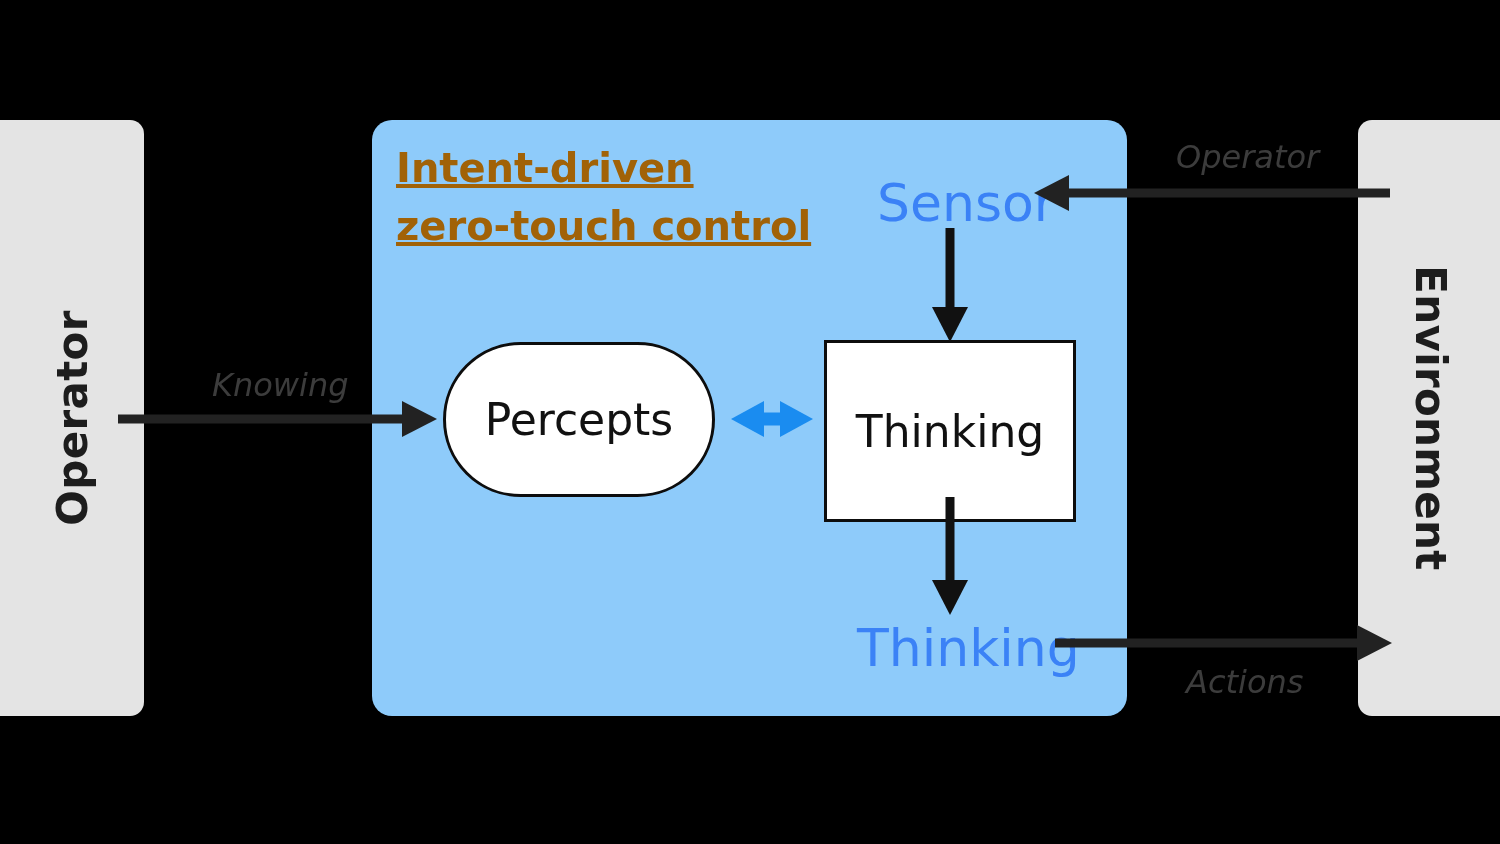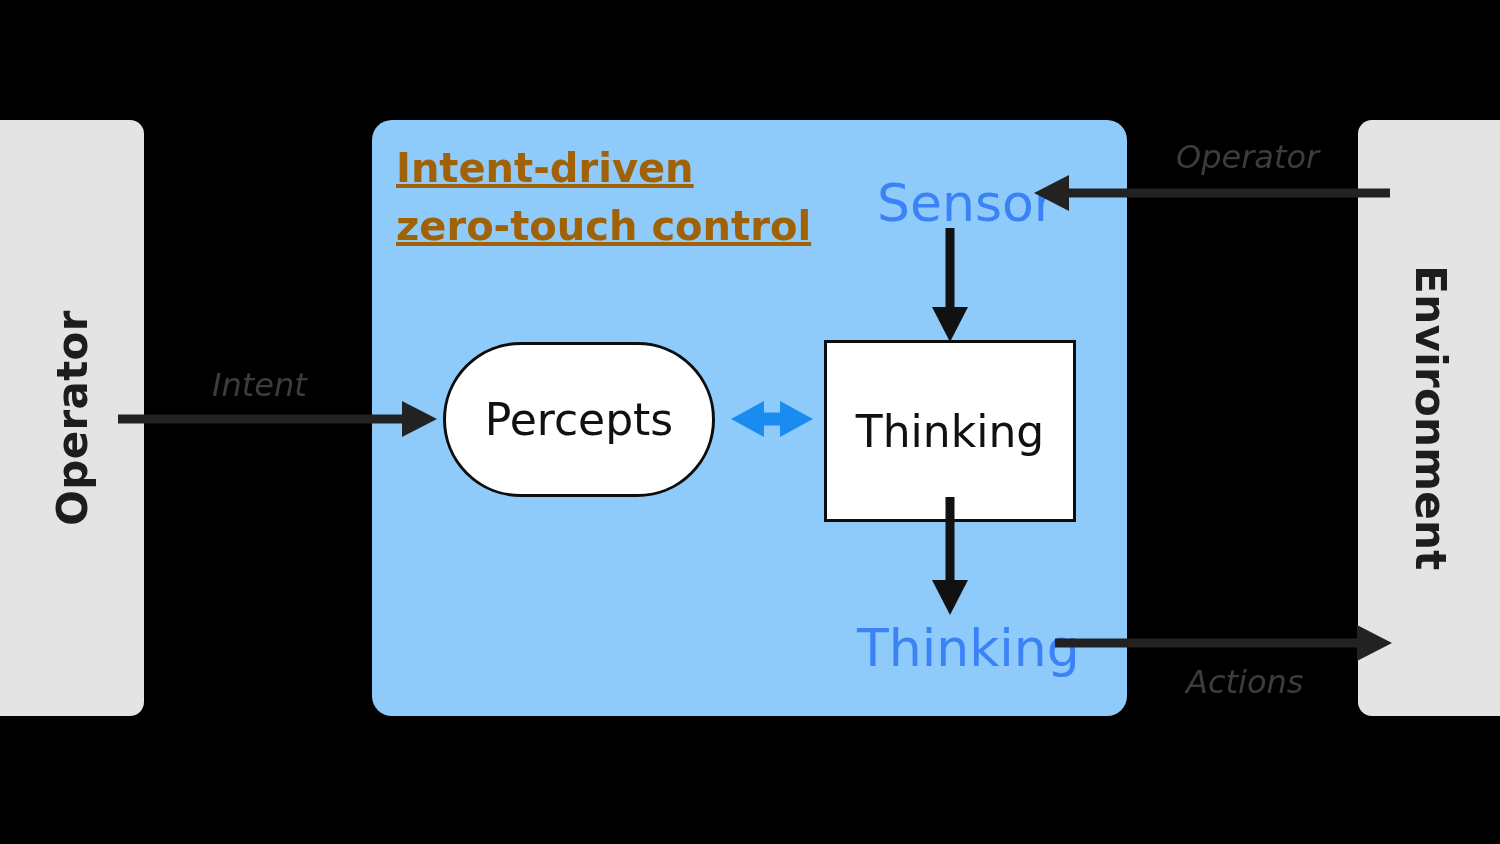--- a/index.html
+++ b/index.html
@@ -169,21 +169,21 @@
   </div>
 
   <div id="thinking-node">
     <span class="node-label">Thinking</span>
   </div>
 
   <div class="plain-label" id="sensor-label">Sensor</div>
 
   <div class="plain-label" id="actuator-label">Thinking</div>
 
-  <div class="edge-label" id="intent-label">Intent</div>
+  <div class="edge-label" id="intent-label">Knowing</div>
 
   <div class="edge-label" id="percepts-label">Operator</div>
 
   <div class="edge-label" id="actions-label">Actions</div>
 
   <svg id="arrow-layer" viewBox="0 0 1500 844">
 
     <g>
       <line x1="118" y1="419" x2="407" y2="419" stroke="#222222" stroke-width="9"></line>
       <polygon points="437,419 402,401 402,437" fill="#222222"></polygon>

